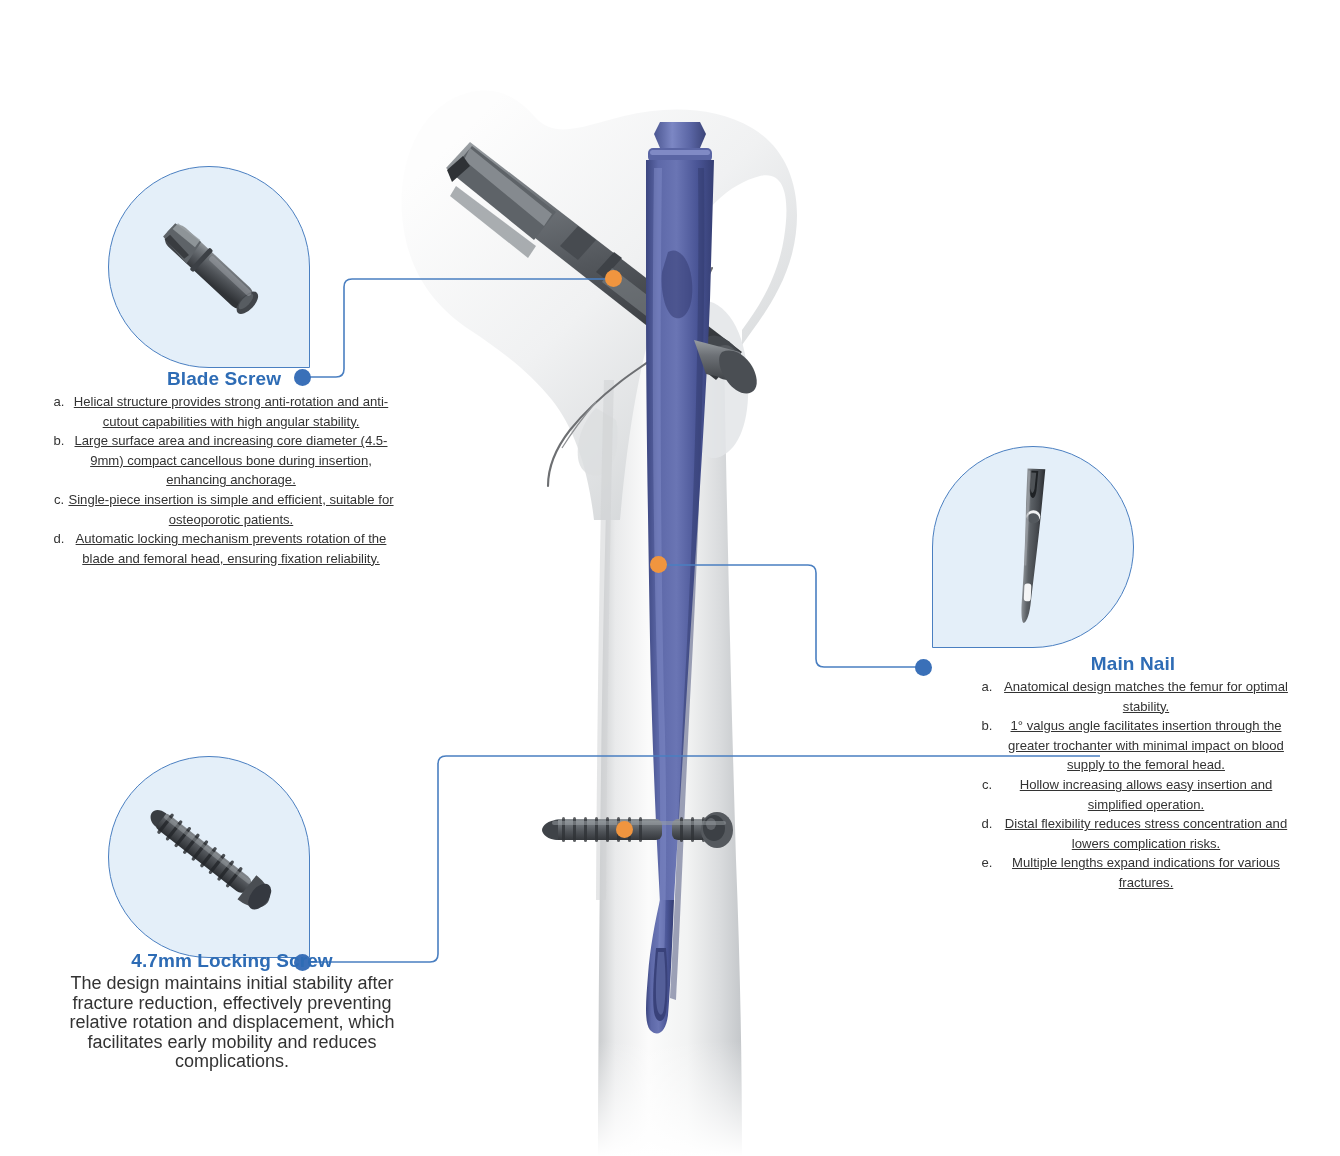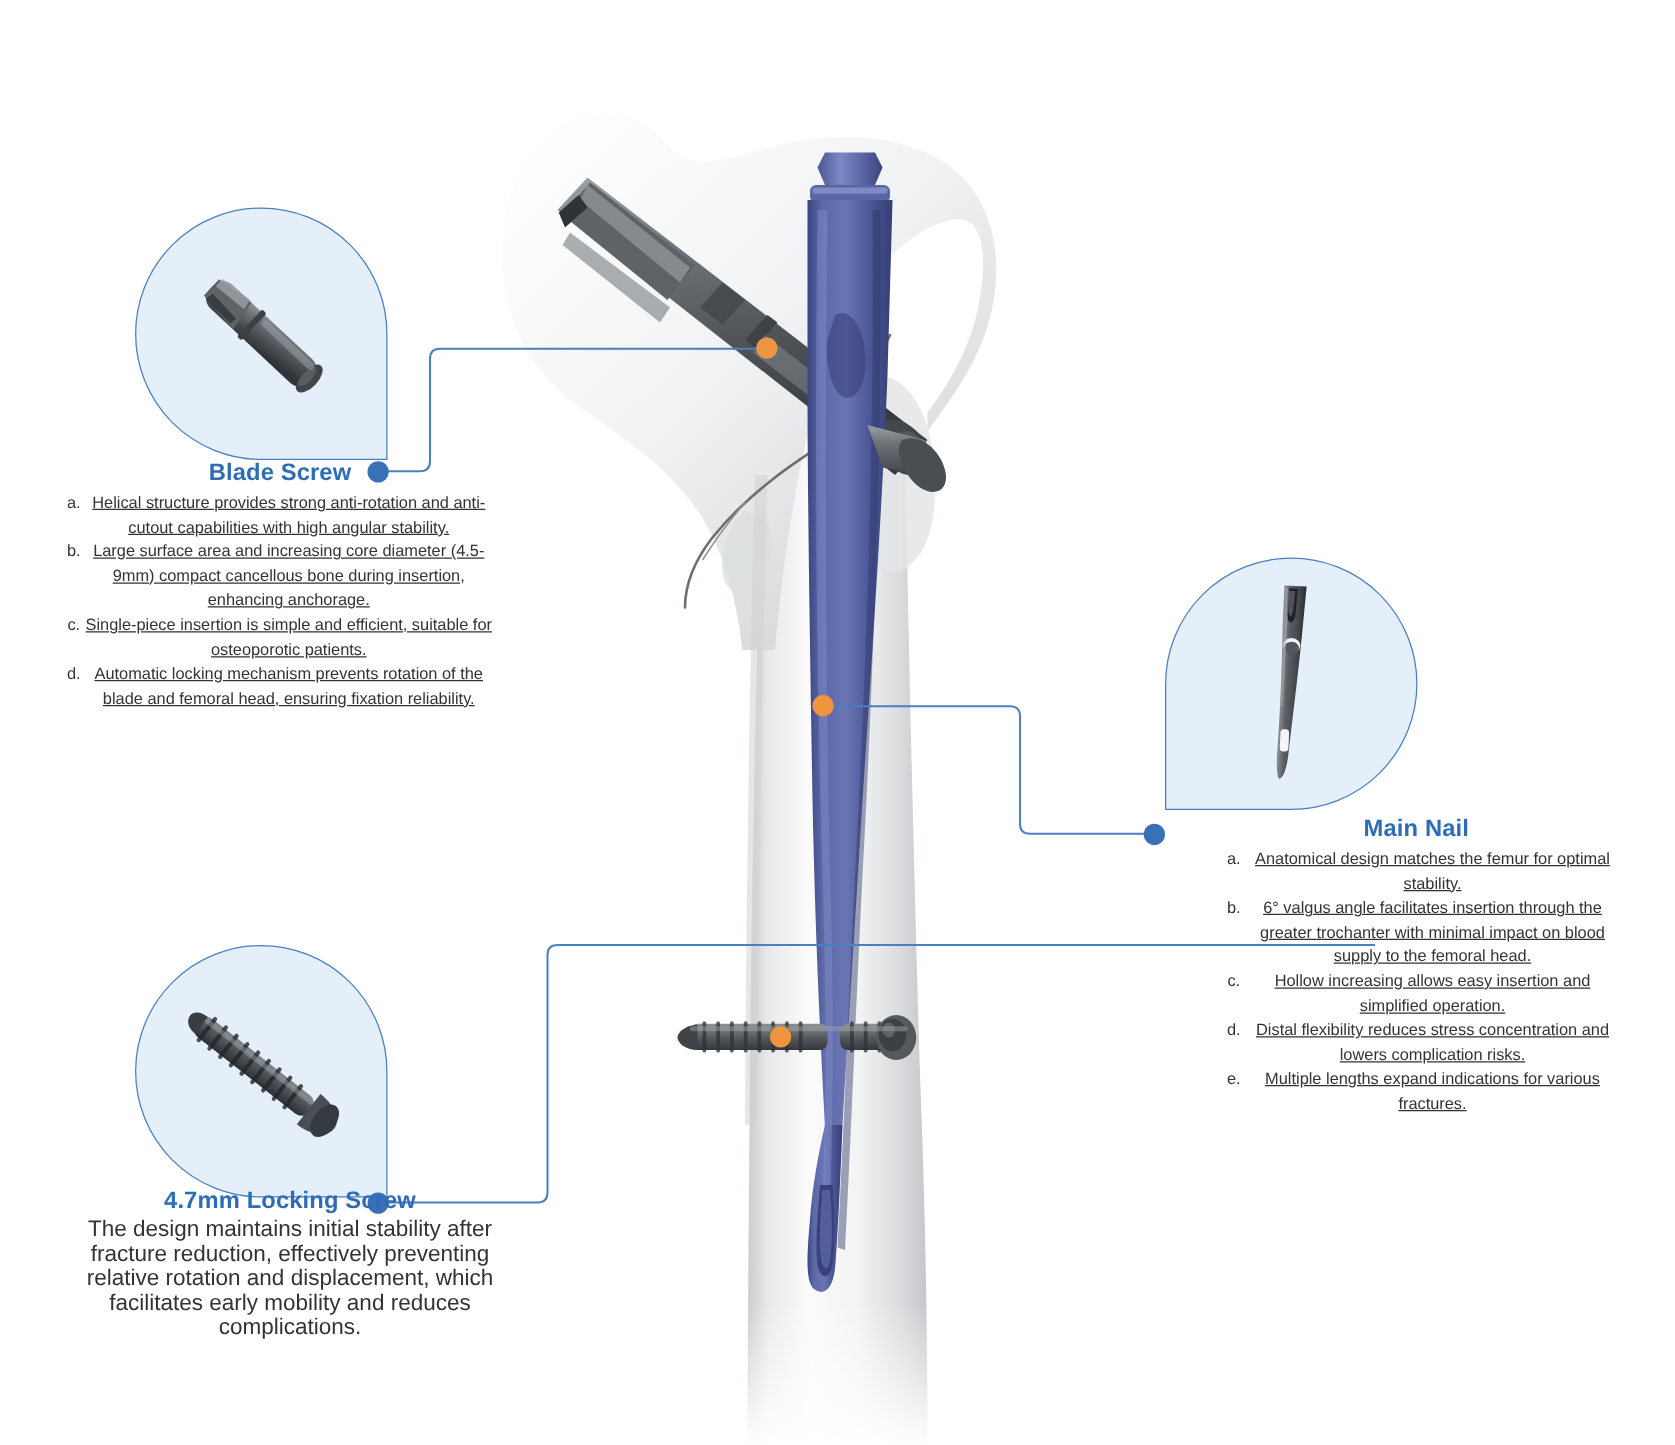--- a/index.html
+++ b/index.html
@@ -371,21 +371,21 @@
 
   <div class="callout" id="nail-callout">
     <h2>Main Nail</h2>
     <ul class="items">
       <li>
         <span class="mk">a.</span>
         <span class="tx">Anatomical design matches the femur for optimal stability.</span>
       </li>
       <li>
         <span class="mk">b.</span>
-        <span class="tx">6° valgus angle facilitates insertion through the greater trochanter with minimal impact on blood supply to the femoral head.</span>
+        <span class="tx">1° valgus angle facilitates insertion through the greater trochanter with minimal impact on blood supply to the femoral head.</span>
       </li>
       <li>
         <span class="mk">c.</span>
         <span class="tx">Hollow increasing allows easy insertion and simplified operation.</span>
       </li>
       <li>
         <span class="mk">d.</span>
         <span class="tx">Distal flexibility reduces stress concentration and lowers complication risks.</span>
       </li>
       <li>

